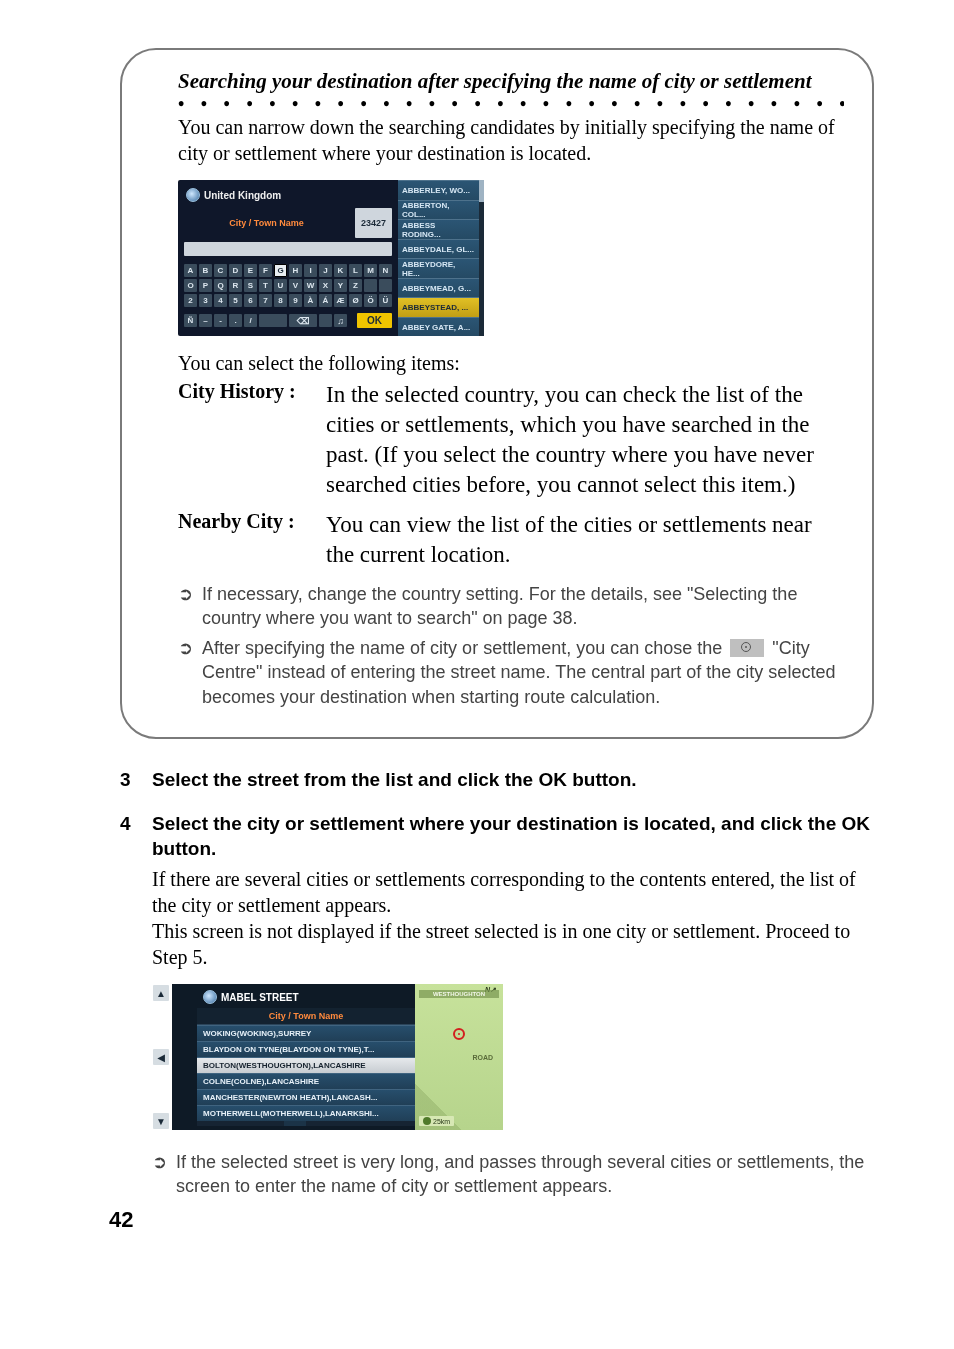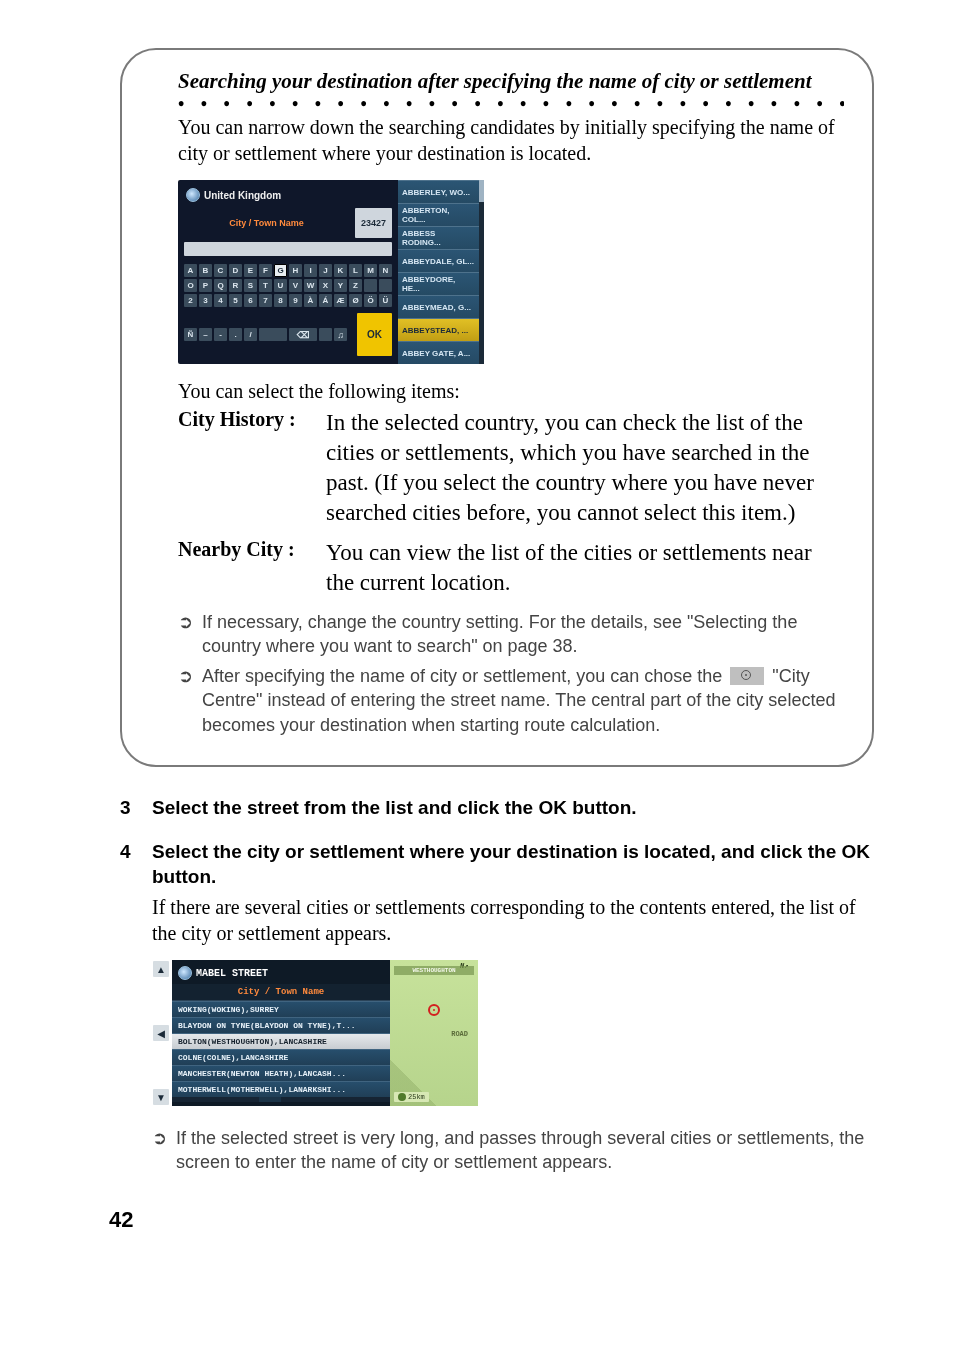--- a/index.html
+++ b/index.html
@@ -180,21 +180,21 @@
     width:13px; height:13px; background:#3a4c5c;
     font-size:8px; font-weight:bold; color:#dce6ee;
     display:flex; align-items:center; justify-content:center;
     border-radius:1px;
   }
   .screen1 .key.hot { background:#e9eef2; color:#1b2a38; border:1px solid #000; box-sizing:border-box; }
   .screen1 .key.wide { width:28px; }
   .screen1 .key.sym { font-size:9px; }
   .screen1 .okbtn {
     background:#f0c400; color:#1b2a38; font-weight:bold;
-    padding:16px 10px; border-radius:1px; font-size:10px;
+    padding:2px 10px; border-radius:1px; font-size:10px;
   }
   .screen1 .bottom-row {
     display:flex; justify-content:space-between; align-items:center; margin-top:4px;
   }
   .screen1 .list-item {
     flex:1; display:flex; align-items:center;
     background:linear-gradient(#2b5574,#254a64);
     color:#d5e6f3; font-size:8px; font-weight:bold;
     padding:0 4px;
     border-top:1px solid #4e728c;
@@ -206,23 +206,24 @@
   .scrollbar::after {
     content:""; position:absolute; left:0; top:0; width:100%; height:22px;
     background:#9fb3c3;
   }
 
   
   .screen2 {
     width: 306px;
     background: #0e1a26;
     color:#fff;
-    font-family: Liberation Mono, monospace;
+    font-family: Liberation Sans, sans-serif;
     font-size:9px;
     display:flex;
+    padding-left:25px;
   }
   .scroll-arrows {
     width:18px;
     display:flex; flex-direction:column; justify-content:space-between;
   }
   .scroll-arrows .arr {
     height:16px; background:#d6dde2; color:#1b2a38;
     display:flex; align-items:center; justify-content:center;
     font-size:10px; border-radius:1px; margin:1px;
   }
@@ -431,20 +432,21 @@
       <span class="txt">Select the street from the list and click the OK button.</span>
     </div>
 
     <div class="step-spacer"></div>
 
     <div class="step">
       <span class="num">4</span>
       <span class="txt">Select the city or settlement where your destination is located, and click the OK button.</span>
     </div>
     <div class="step-body">If there are several cities or settlements corresponding to the contents entered, the list of the city or settlement appears.</div>
+    <div class="step-body">This screen is not displayed if the street selected is in one city or settlement. Proceed to Step 5.</div>
 
     <div class="figure" style="margin-left:32px; display:flex; gap:2px; align-items:stretch;">
       <div class="scroll-arrows">
         <span class="arr">▲</span>
         <span class="arr">◀</span>
         <span class="arr">▼</span>
       </div>
       <div class="screen2">
         <div class="leftp">
           <div class="title">

